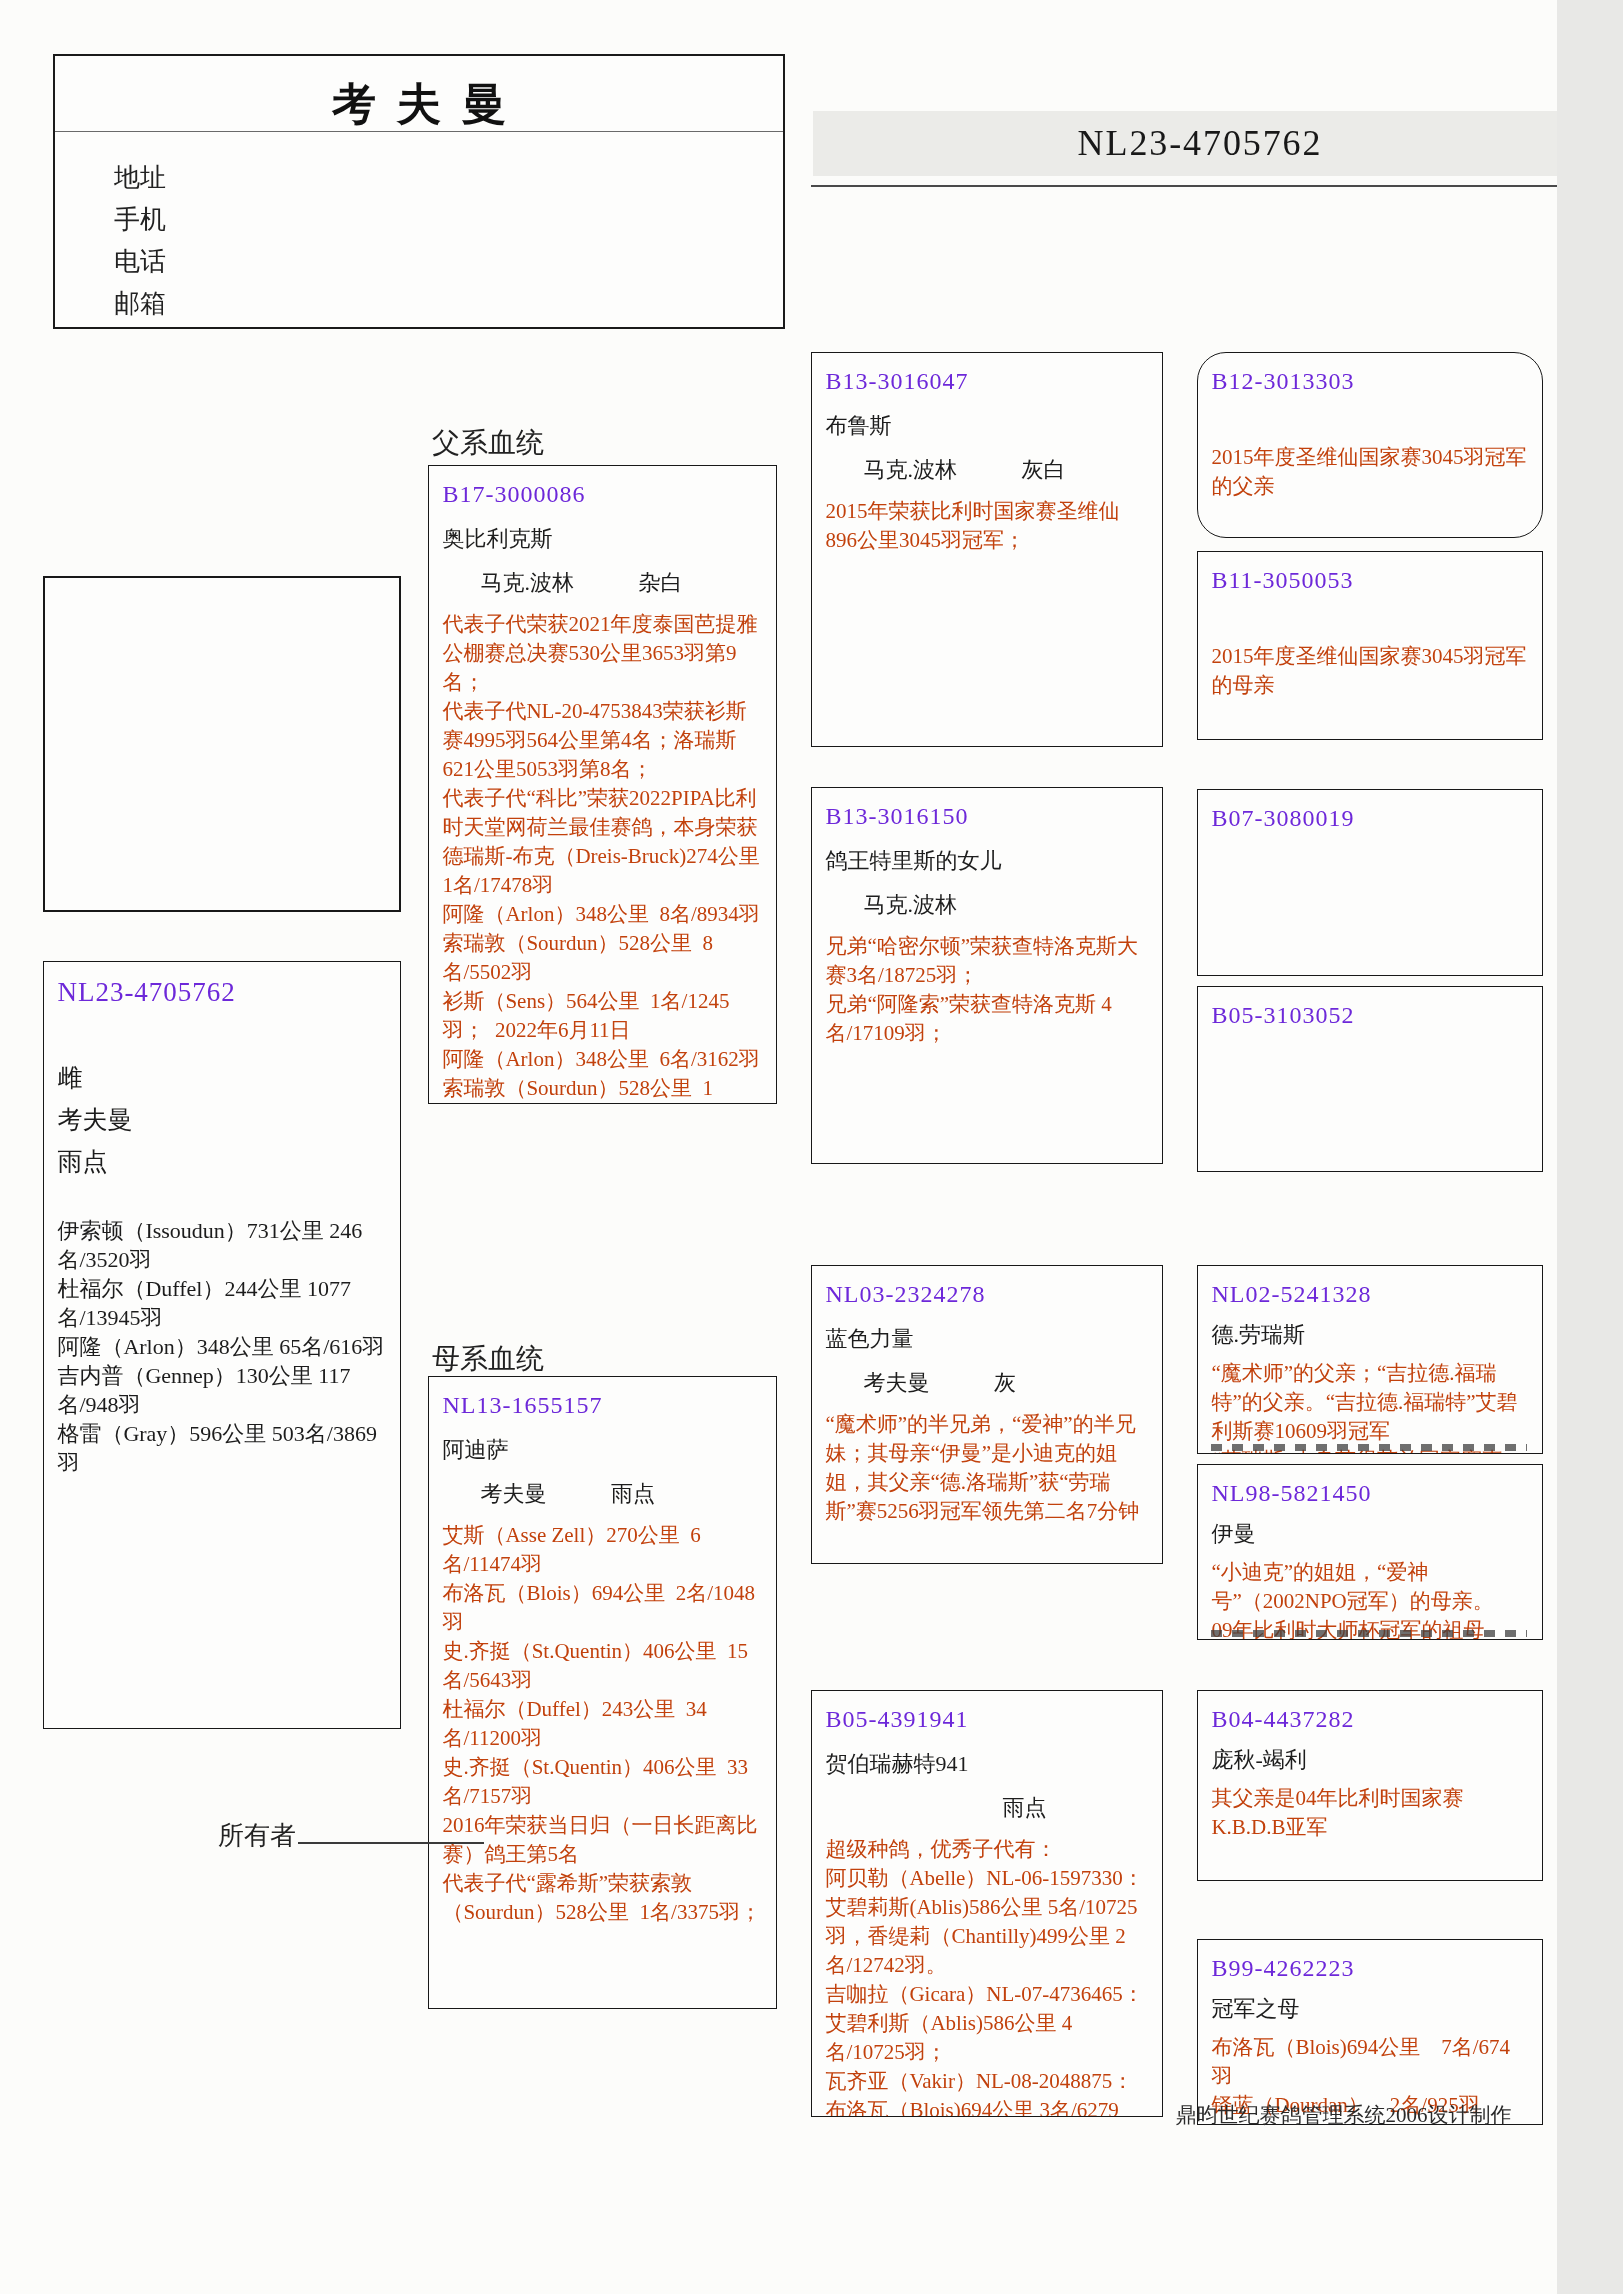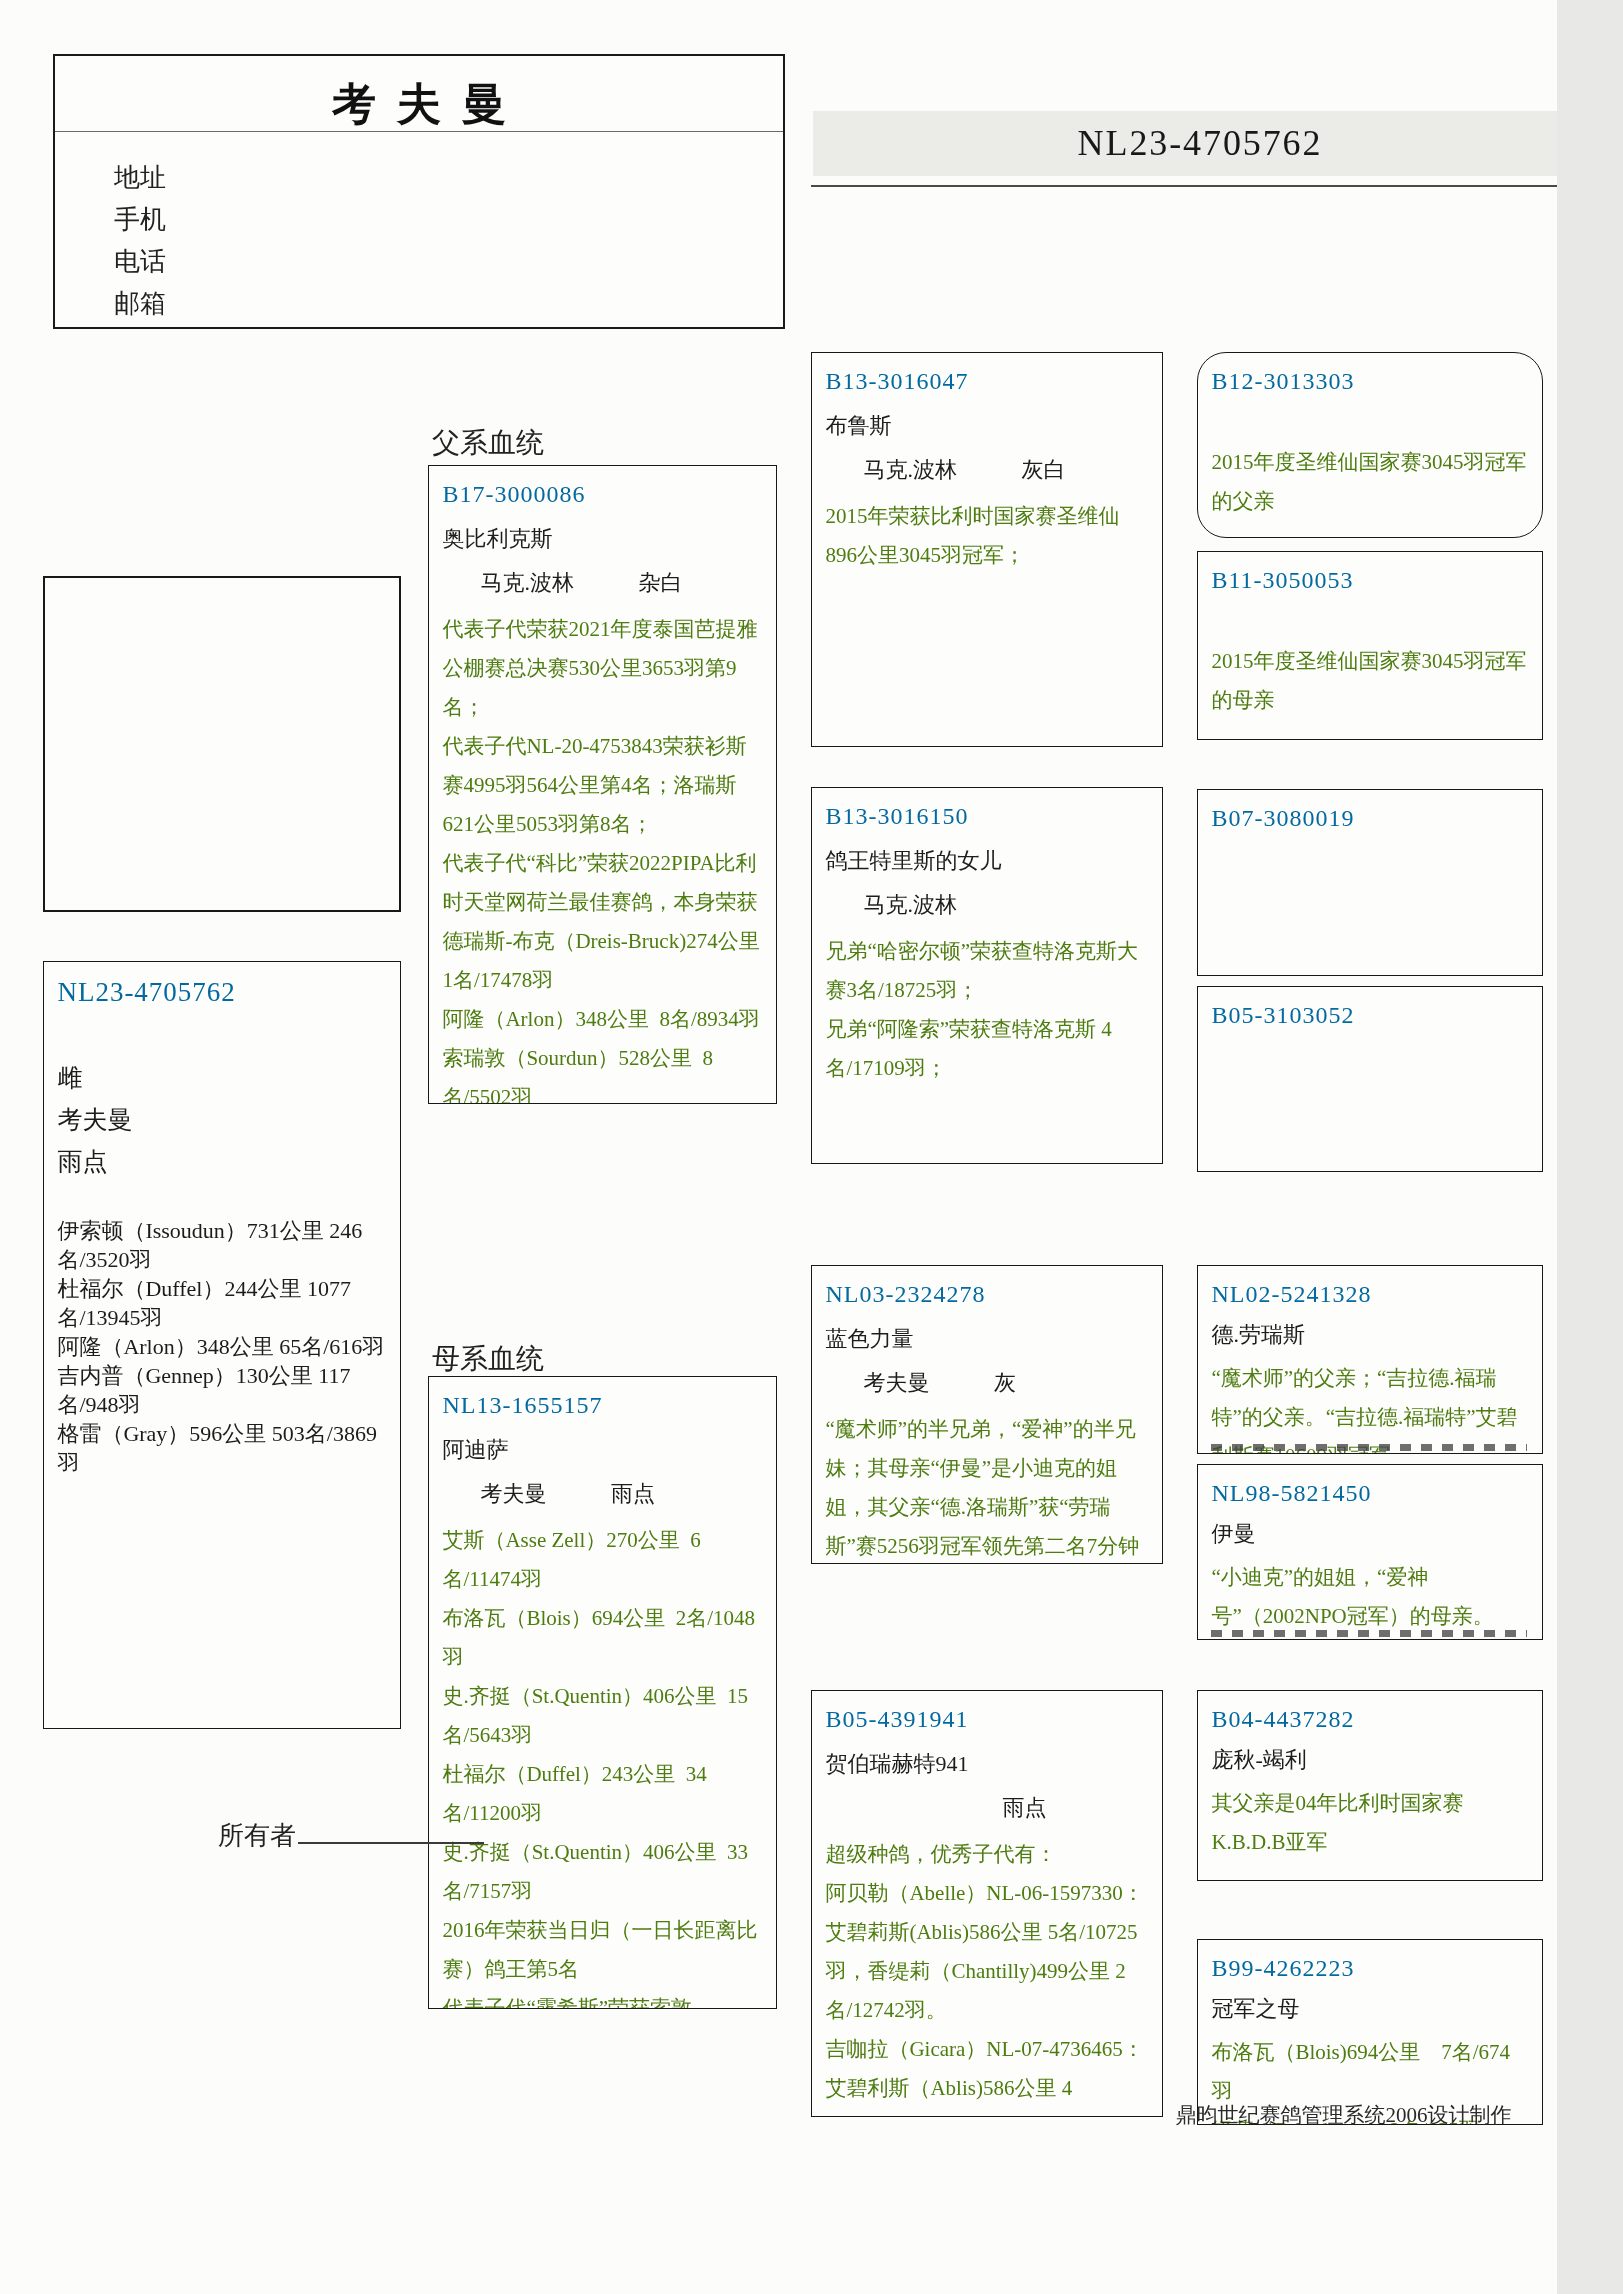--- a/index.html
+++ b/index.html
@@ -22,27 +22,27 @@
   .banner-rule{position:absolute;left:811px;top:185px;width:776px;border-top:2.9px solid #4a4a4a;}
 
   
   .section-label{position:absolute;font-size:28px;color:#222;}
   .lbl-paternal{left:432px;top:424px;}
   .lbl-maternal{left:432px;top:1340px;}
 
   
   .pbox{position:absolute;border:1.9px solid #181818;background:#fdfdfc;
         box-sizing:border-box;padding:13.4px 13.4px;overflow:hidden;}
-  .ring{font-size:24px;line-height:31px;margin-bottom:13.4px;letter-spacing:1px;color:#0369a1;}
+  .ring{font-size:24px;line-height:31px;margin-bottom:13.4px;letter-spacing:1px;color:#6d28d9;}
   .name{font-size:22px;line-height:29px;margin-bottom:15.3px;color:#1d1d1d;}
   .bline{font-size:22px;line-height:29px;margin-bottom:13.4px;color:#1d1d1d;}
   .bline .breeder{padding-left:38px;}
   .bline .pcolor{margin-left:59px;}
   .bline.center-color .pcolor{margin-left:177px;}
-  .desc{font-size:21px;line-height:39px;white-space:pre-wrap;color:#4d7c0f;}
+  .desc{font-size:21px;line-height:29px;white-space:pre-wrap;color:#c2410c;}
   .compact .ring{margin-bottom:9.6px;}
   .compact .name{margin-bottom:9.6px;}
   .desc-mid{margin-top:46px;}
   .cut-strip{position:absolute;left:13.4px;right:15.3px;bottom:1.9px;height:7.6px;opacity:.75;
              background:repeating-linear-gradient(90deg,#3f3f3f 0 10.5px,transparent 10.5px 21px);}
 
   
   .box-father{left:428px;top:465px;width:349px;height:639px;}
   .box-mother{left:428px;top:1376px;width:349px;height:633px;}
   

